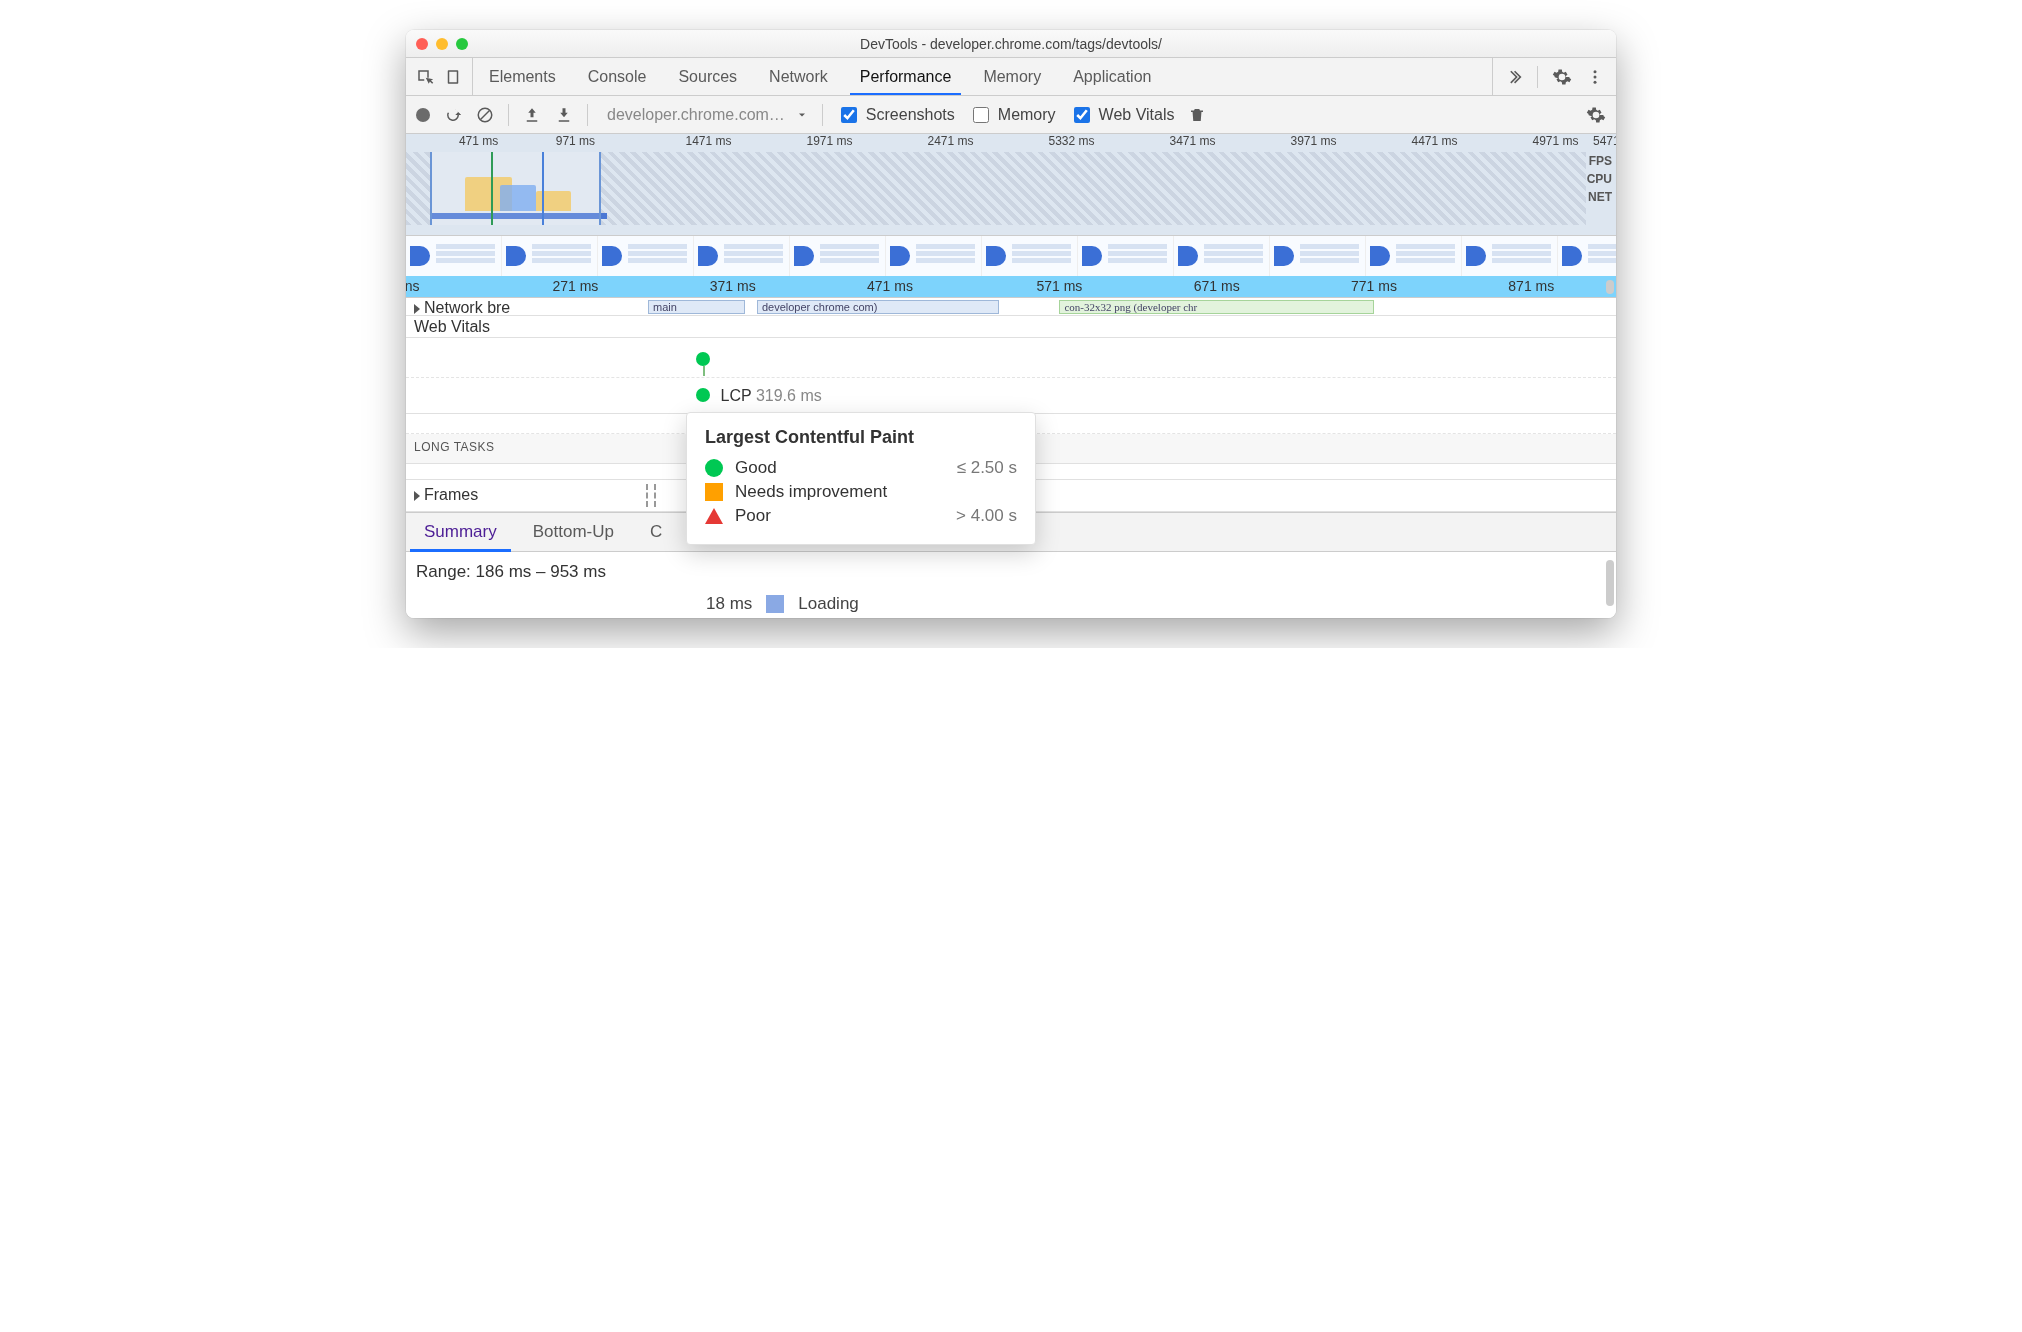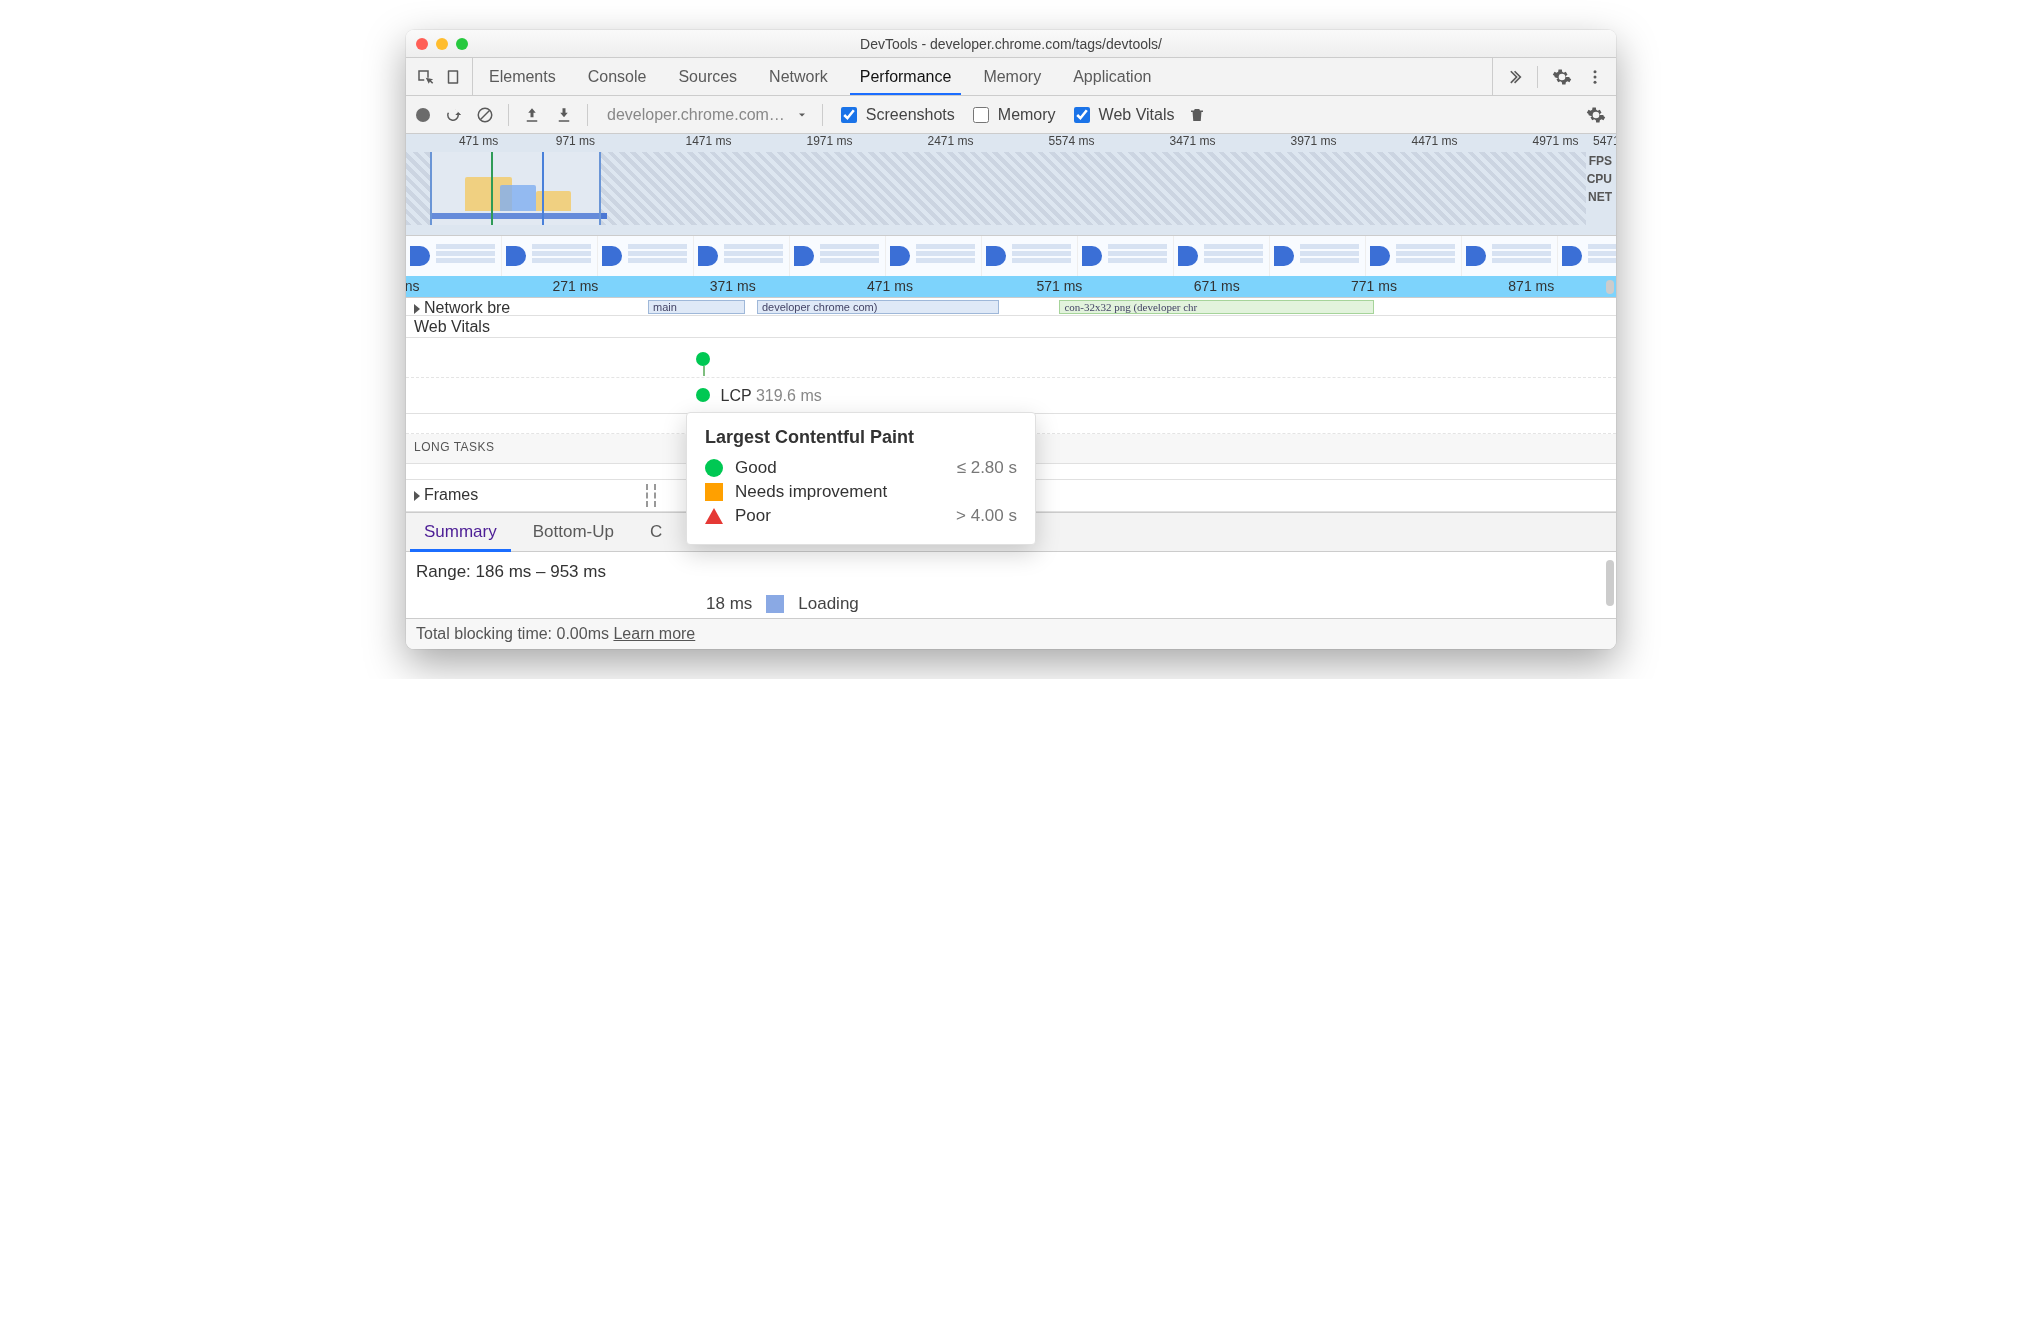--- a/index.html
+++ b/index.html
@@ -272,21 +272,21 @@
   </div>
 
   <div class="content">
 
     <div class="overview">
       <div class="ov-ticks" id="ovTicks">
             <span class="ov-tick" style="left: 6%;">471 ms</span>
             <span class="ov-tick" style="left: 14%;">971 ms</span>
             <span class="ov-tick" style="left: 25%;">1471 ms</span>
             <span class="ov-tick" style="left: 35%;">1971 ms</span>
-            <span class="ov-tick" style="left: 55%;">5574 ms</span>
+            <span class="ov-tick" style="left: 55%;">5332 ms</span>
             <span class="ov-tick" style="left: 65%;">3471 ms</span>
             <span class="ov-tick" style="left: 75%;">3971 ms</span>
             <span class="ov-tick" style="left: 85%;">4471 ms</span>
             <span class="ov-tick" style="left: 95%;">4971 ms</span>
             <span class="ov-tick" style="left: 100%;">5471 ms</span>
           </div>
       <span class="ov-tick" style="left:45%">2471 ms</span>
       <div class="ov-labels-right">
         <div>FPS</div>
         <div>CPU</div>
@@ -372,21 +372,21 @@
             <span style="left:8px"></span>
           </div>
     </div>
 
     <div class="tooltip" id="ttip" style="left: 280px; top: 278px;">
       <h4>Largest Contentful Paint</h4>
       <div id="ttrows">
             <div class="row">
               <span class="mk circle"></span>
               <span class="t">Good</span>
-              <span class="v">≤ 2.80 s</span>
+              <span class="v">≤ 2.50 s</span>
             </div>
             <div class="row">
               <span class="mk square"></span>
               <span class="t">Needs improvement</span>
               <span class="v"></span>
             </div>
             <div class="row">
               <span class="mk tri"></span>
               <span class="t">Poor</span>
               <span class="v">&gt; 4.00 s</span>
@@ -403,20 +403,16 @@
     <div class="details">
       <div>Range: 186 ms – 953 ms</div>
       <div class="legend-row">
         <span>18 ms</span>
         <span class="sw"></span>
         <span>Loading</span>
       </div>
       <span class="eb"></span>
     </div>
 
-    <div class="footer">
-      <span>Total blocking time: 0.00ms</span>
-      <span class="lm">Learn more</span>
-    </div>
 
   </div>
  </div>
 </div>
 
 </body></html>

